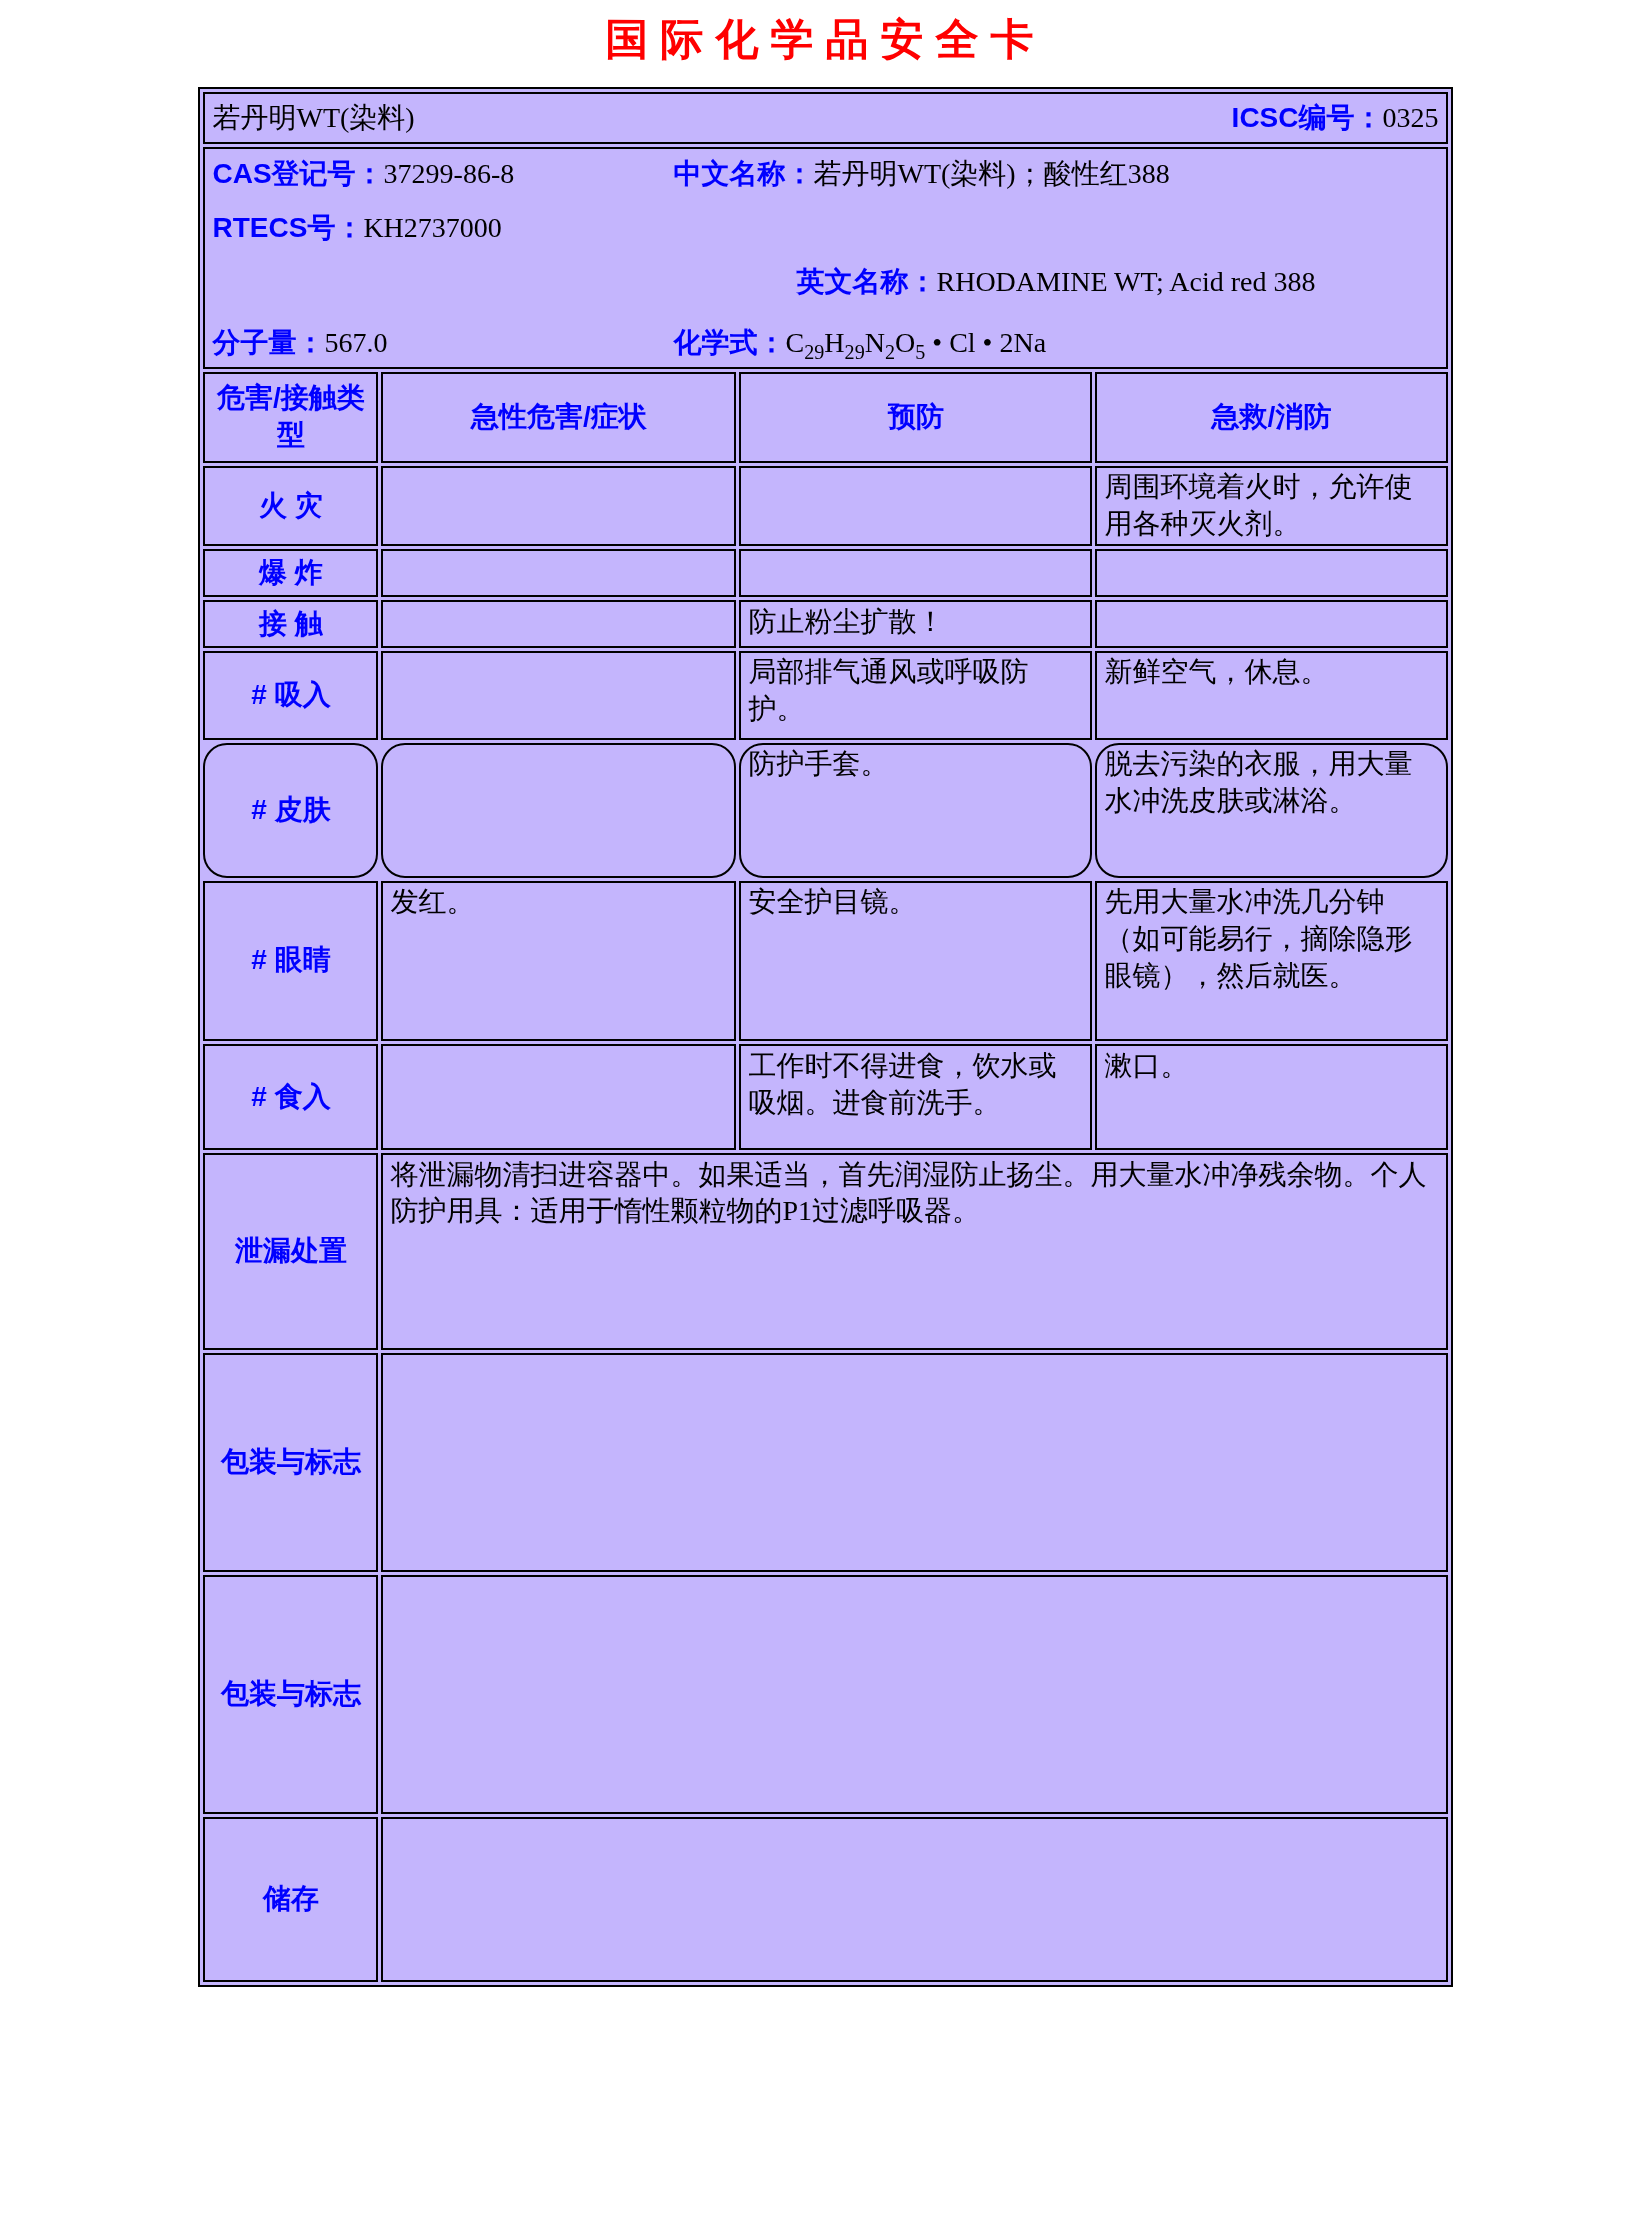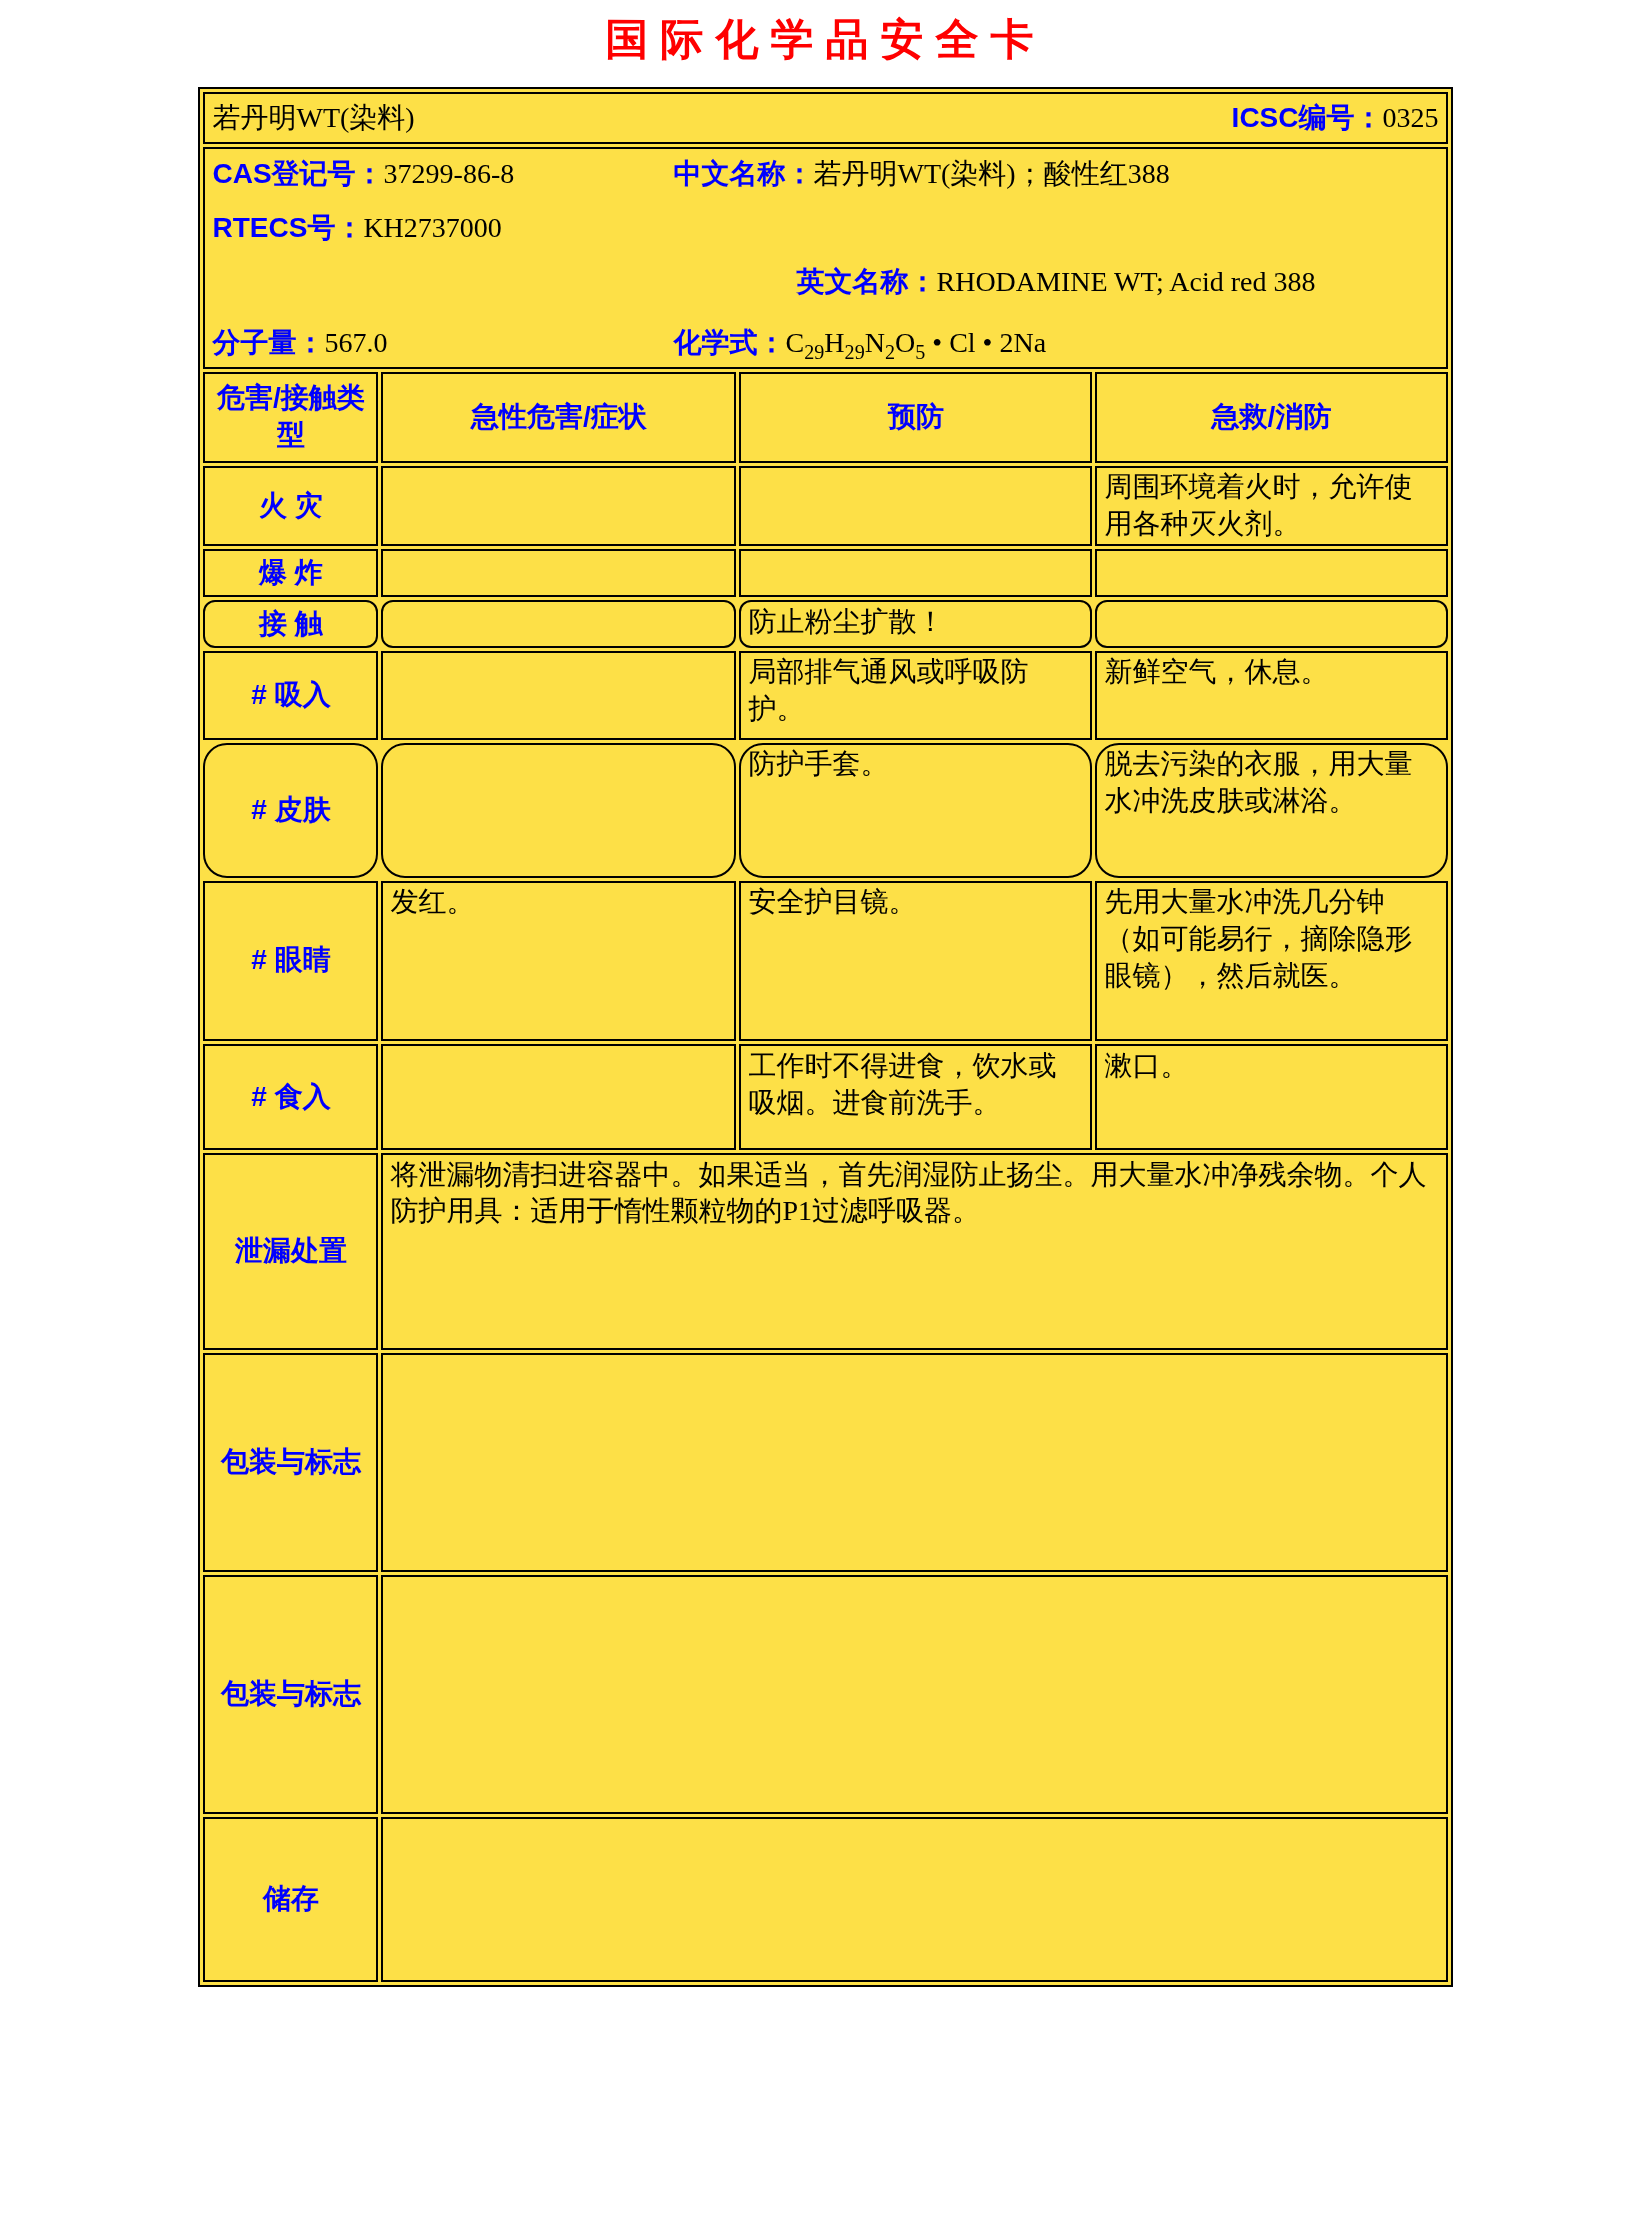--- a/index.html
+++ b/index.html
@@ -17,21 +17,21 @@
     color:#FF0000;
     font-family:"DejaVu Serif","Liberation Serif",serif;
   }
   table.card{
     width:1249px;
     margin:0 auto;
     table-layout:fixed;
     border-collapse:separate;
     border-spacing:3.5px;
     border:2.8px solid #000000;
-    background:#fde047;
+    background:#c4b5fd;
   }
   td{
     border:2.1px solid #000000;
     padding:1.4px 7px;
     font-size:28px;
     line-height:1.32;
     color:#000000;
     overflow:hidden;
     word-break:break-word;
   }
@@ -53,21 +53,21 @@
     text-align:center;
     vertical-align:middle;
     font-family:"Liberation Sans","DejaVu Sans",sans-serif;
   }
   
   tr.r-name td{height:45px;}
   tr.r-id td{height:207px;}
   tr.r-head td{height:84px;}
   tr.r-fire td{height:73px;}
   tr.r-explosion td{height:41px;}
-  tr.r-exposure td{height:41px;border-radius:12px;}
+  tr.r-exposure td{height:41px;}
   tr.r-inhalation td{height:82px;}
   tr.r-skin td{height:128px;border-radius:24px;}
   tr.r-eyes td{height:154px;}
   tr.r-ingestion td{height:99px;}
   tr.r-spill td{height:190px;}
   tr.r-pack td{height:212px;}
   tr.r-emergency td{height:233px;}
   tr.r-storage td{height:158px;}
 
   .name-flex{

